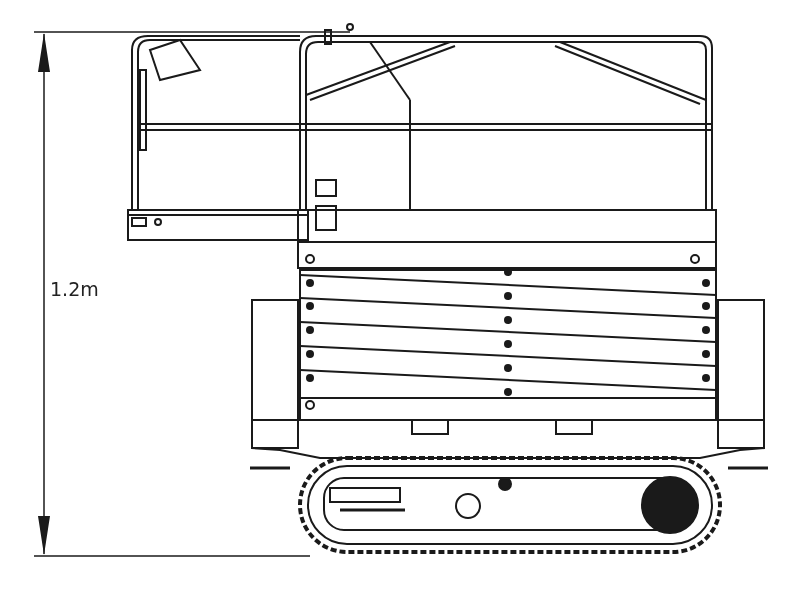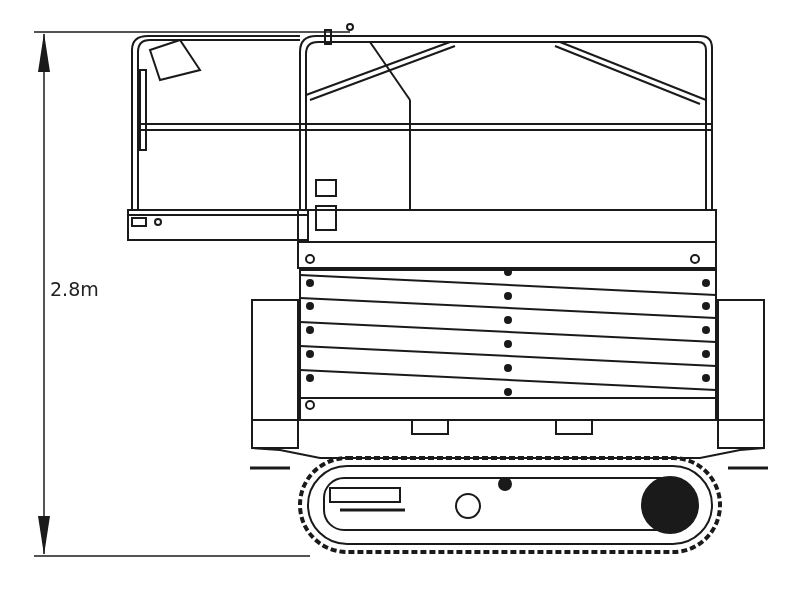--- a/index.html
+++ b/index.html
@@ -99,13 +99,13 @@
     <rect x="308" y="466" width="404" height="78" rx="39"></rect>
     <rect x="324" y="478" width="360" height="52" rx="20"></rect>
     <rect x="330" y="488" width="70" height="14"></rect>
     <line x1="340" y1="510" x2="405" y2="510" stroke-width="3"></line>
     <circle cx="468" cy="506" r="12"></circle>
     <circle cx="505" cy="484" r="6" fill="#1a1a1a"></circle>
     <circle cx="670" cy="505" r="28" fill="#1a1a1a"></circle>
   </g>
 </svg>
 
-<div class="dim-label">2.8m</div>
+<div class="dim-label">1.2m</div>
 
 </body></html>

